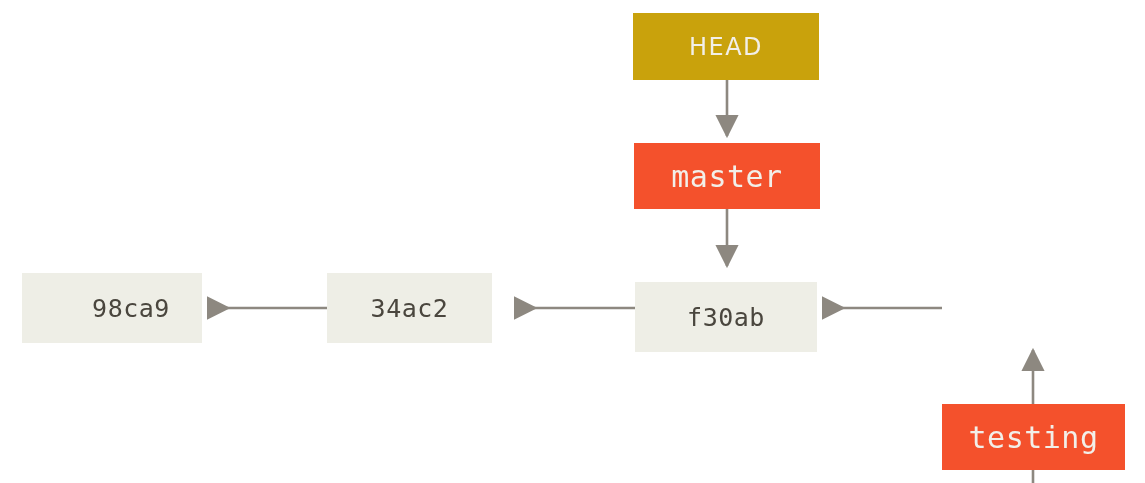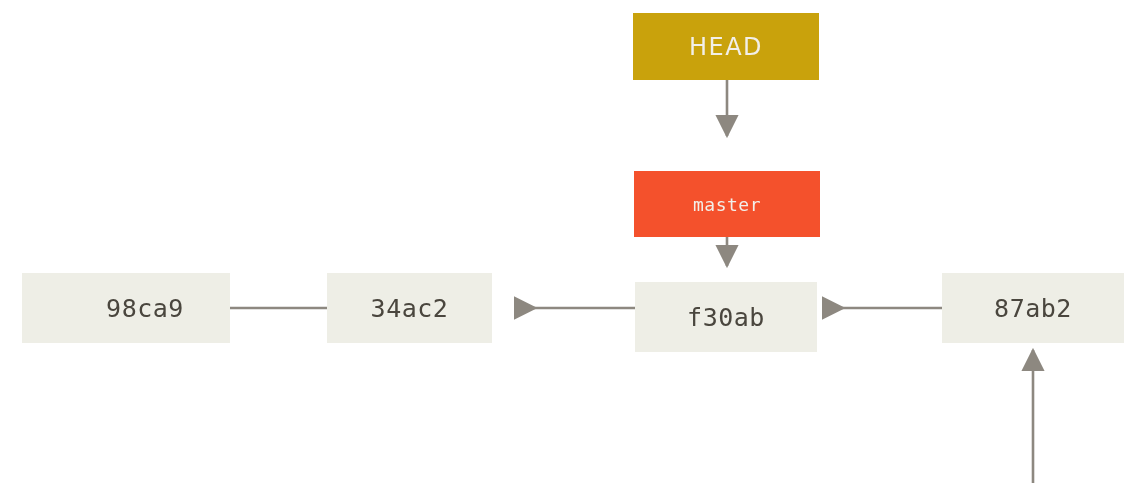--- a/index.html
+++ b/index.html
@@ -28,22 +28,21 @@
     z-index: 2;
   }
   .commit {
     background: #eeeee6;
     color: #4a463e;
     font-size: 25px;
   }
   .branch {
     background: #f4512c;
     color: #f2efe9;
-    font-size: 18px;
-    margin-top: 28px;
+    font-size: 30px;
   }
   .head {
     background: #c9a20c;
     color: #f2efe9;
     font-size: 24px;
     font-family: "DejaVu Sans", sans-serif;
     letter-spacing: 1.5px;
   }
   .edge-layer {
     position: absolute;
@@ -95,30 +94,30 @@
   </svg>
 
   <div class="node head" style="left:633px; top:13px; width:186px; height:67px;">
     <span>HEAD</span>
   </div>
 
   <div class="node branch" style="left:634px; top:143px; width:186px; height:66px;">
     <span>master</span>
   </div>
 
-  <div class="node commit" style="left:22px; top:273px; width:208px; height:70px;padding-left:38px;">
+  <div class="node commit" style="left:22px; top:273px; width:180px; height:70px;padding-left:38px;">
     <span>98ca9</span>
   </div>
 
   <div class="node commit" style="left:327px; top:273px; width:165px; height:70px;">
     <span>34ac2</span>
   </div>
 
   <div class="node commit" style="left:635px; top:282px; width:182px; height:70px;">
     <span>f30ab</span>
   </div>
 
-  <div class="node commit" style="left:942px; top:273px; width:182px; height:70px;">
-    <span>87ab2</span>
+
+  <div class="node branch" style="left:942px; top:404px; width:183px; height:66px;">
+    <span>testing</span>
   </div>
-
 
 </div>
 
 </body></html>

